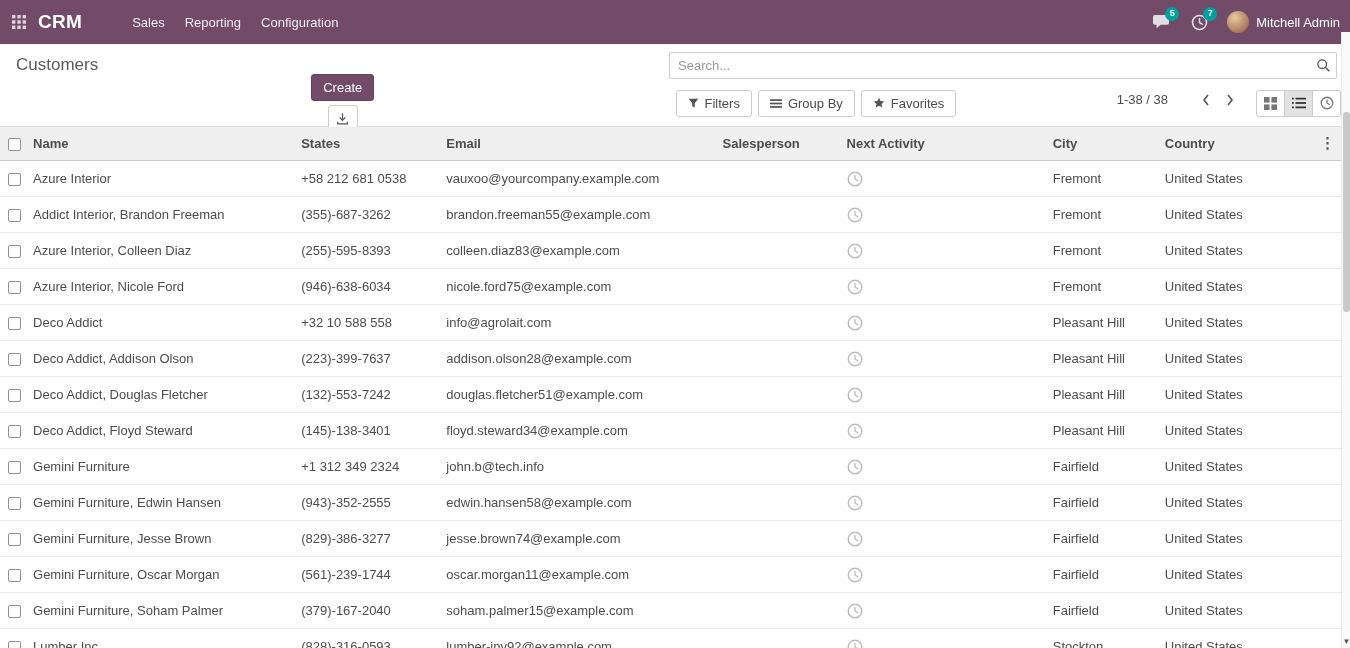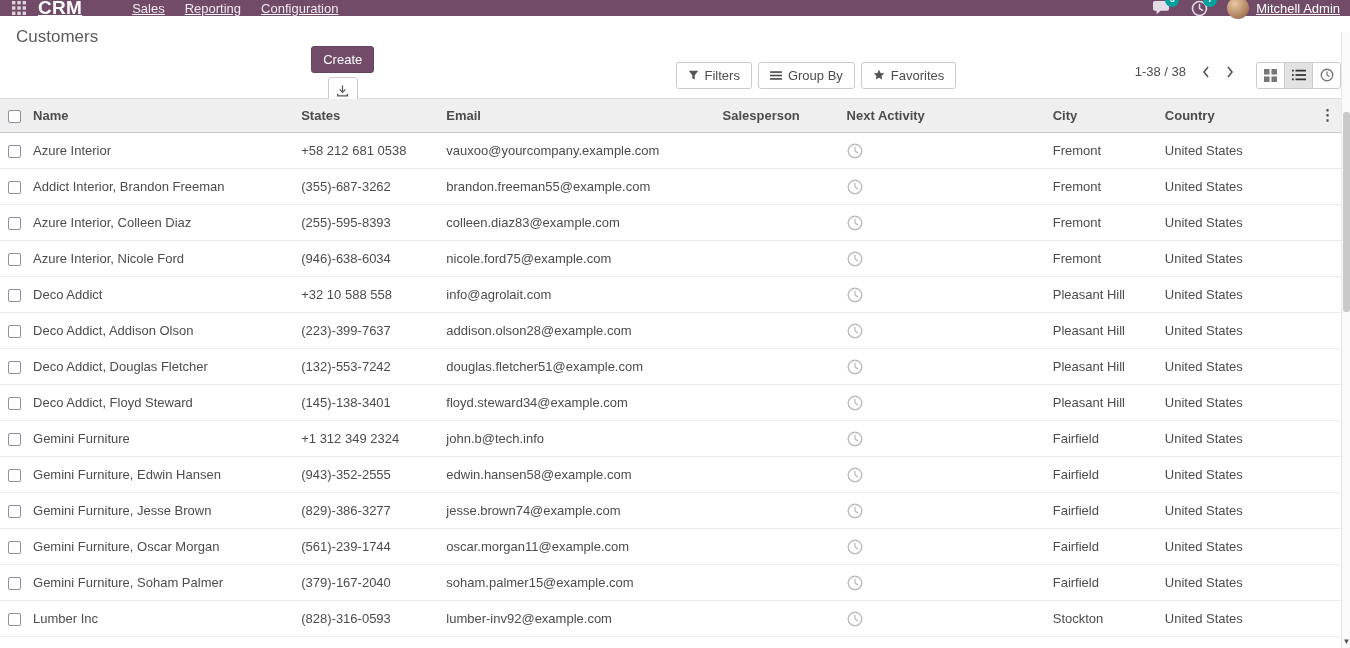--- a/index.html
+++ b/index.html
@@ -1,21 +1,21 @@
 <!DOCTYPE html>
 <html><head>
 <meta charset="utf-8">
 <style>
   * { margin:0; padding:0; box-sizing:border-box; }
   html,body { width:1350px; height:648px; overflow:hidden; background:#fff;
               font-family:"Liberation Sans", sans-serif; color:#4c4c4c; }
 
   
-  .topbar { height:16px; background:#714B67; display:flex; align-items:center;
-            color:#fff; padding:0 10px 0 8px;text-decoration:underline; }
+  .topbar { height:44px; background:#714B67; display:flex; align-items:center;
+            color:#fff; padding:0 10px 0 8px; }
   .apps-btn { width:22px; height:22px; display:flex; align-items:center; justify-content:center;
               cursor:pointer; margin-right:8px; }
   .brand { font-size:19px; font-weight:bold; letter-spacing:.3px; margin-right:40px; }
   .top-menu { display:flex; }
   .top-menu-item { font-size:13px; padding:7px 10px; cursor:pointer; color:#f0eaf0; }
   .top-right { margin-left:auto; display:flex; align-items:center; gap:18px; }
   .systray-icon { position:relative; width:20px; height:18px; display:flex; align-items:center;
                   justify-content:center; cursor:pointer; }
   .badge { position:absolute; top:-6px; right:-8px; background:#00A09D; color:#fff;
            font-size:9px; line-height:13px; min-width:14px; height:14px; border-radius:8px;
@@ -42,21 +42,21 @@
                 font-size:13px; padding:5px 11px; cursor:pointer;
                 font-family:"Liberation Sans", sans-serif; }
   .btn-export { width:30px; height:27px; background:#fff; border:1px solid #ccc; border-radius:3px;
                 display:flex; align-items:center; justify-content:center; cursor:pointer; }
   .right-tools { width:50%; display:flex; align-items:flex-start; }
   .filter-group { display:flex; gap:6px; }
   .btn-flat { background:#fff; border:1px solid #ccc; border-radius:3px; font-size:13px;
               color:#4c4c4c; padding:5px 11px; cursor:pointer; display:flex; align-items:center;
               gap:6px; font-family:"Liberation Sans", sans-serif; }
   .pager { margin-left:auto; display:flex; align-items:center; gap:4px; }
-  .pager-text { font-size:13px; color:#4c4c4c; margin-right:6px; }
+  .pager-text { font-size:13px; color:#4c4c4c; margin-right:24px; }
   .pager-btn { background:transparent; border:none; cursor:pointer; padding:4px 6px;
                display:flex; align-items:center; }
   .view-switcher { display:flex; margin-left:16px; }
   .vs-btn { width:29px; height:27px; background:#fff; border:1px solid #ccc; margin-left:-1px;
             display:flex; align-items:center; justify-content:center; cursor:pointer; }
   .vs-btn:first-child { border-radius:3px 0 0 3px; margin-left:0; }
   .vs-btn:last-child { border-radius:0 3px 3px 0; }
   .vs-btn.active { background:#e2e2e2; }
 
   
@@ -126,20 +126,29 @@
     </div>
     <div class="user-block">
       <span class="avatar"></span>
       <span class="user-name">Mitchell Admin</span>
     </div>
   </div>
 </div>
 
 <div class="cp-row1">
   <div class="page-title">Customers</div>
+  <div class="search-box">
+    <input class="search-input" type="text" placeholder="Search..." style="">
+    <button class="search-btn">
+      <svg width="15" height="15" viewBox="0 0 16 16">
+        <circle cx="6.6" cy="6.6" r="4.6" fill="none" stroke="#555" stroke-width="1.4"></circle>
+        <line x1="10.2" y1="10.2" x2="14.2" y2="14.2" stroke="#555" stroke-width="1.5"></line>
+      </svg>
+    </button>
+  </div>
 </div>
 
 <div class="cp-row2">
   <div class="left-tools">
     <button class="btn-create">Create</button>
     <button class="btn-export">
       <svg width="13" height="14" viewBox="0 0 16 16">
         <path d="M8 1v8" stroke="#555" stroke-width="1.5" fill="none"></path>
         <path d="M4.5 6L8 9.6 11.5 6" fill="none" stroke="#555" stroke-width="1.5"></path>
         <path d="M2 11.5v2.5h12v-2.5" fill="none" stroke="#555" stroke-width="1.5"></path>

